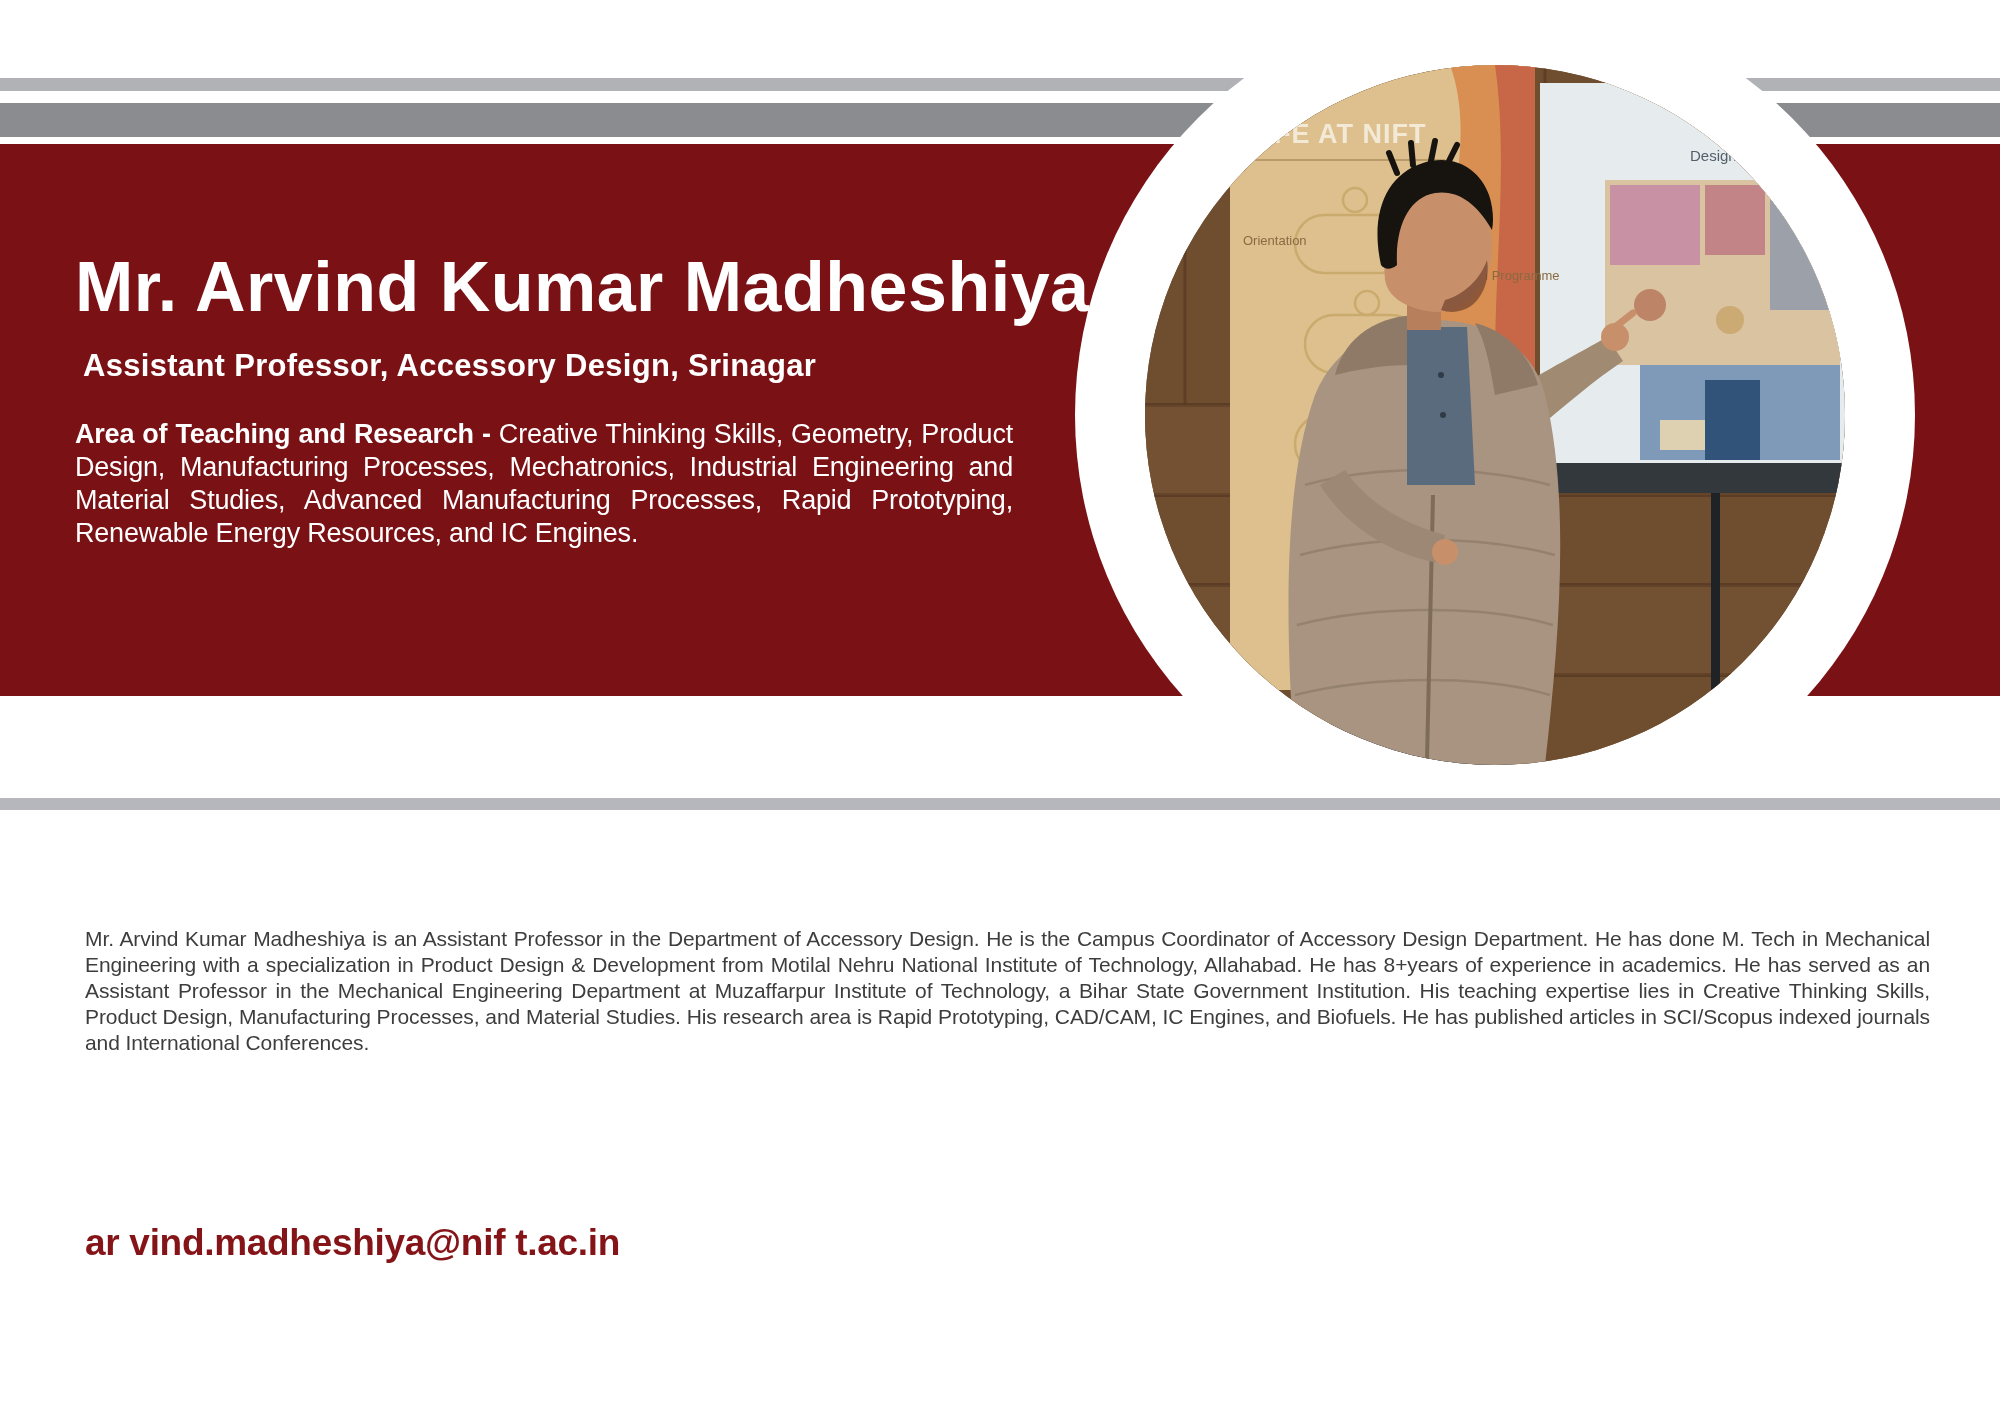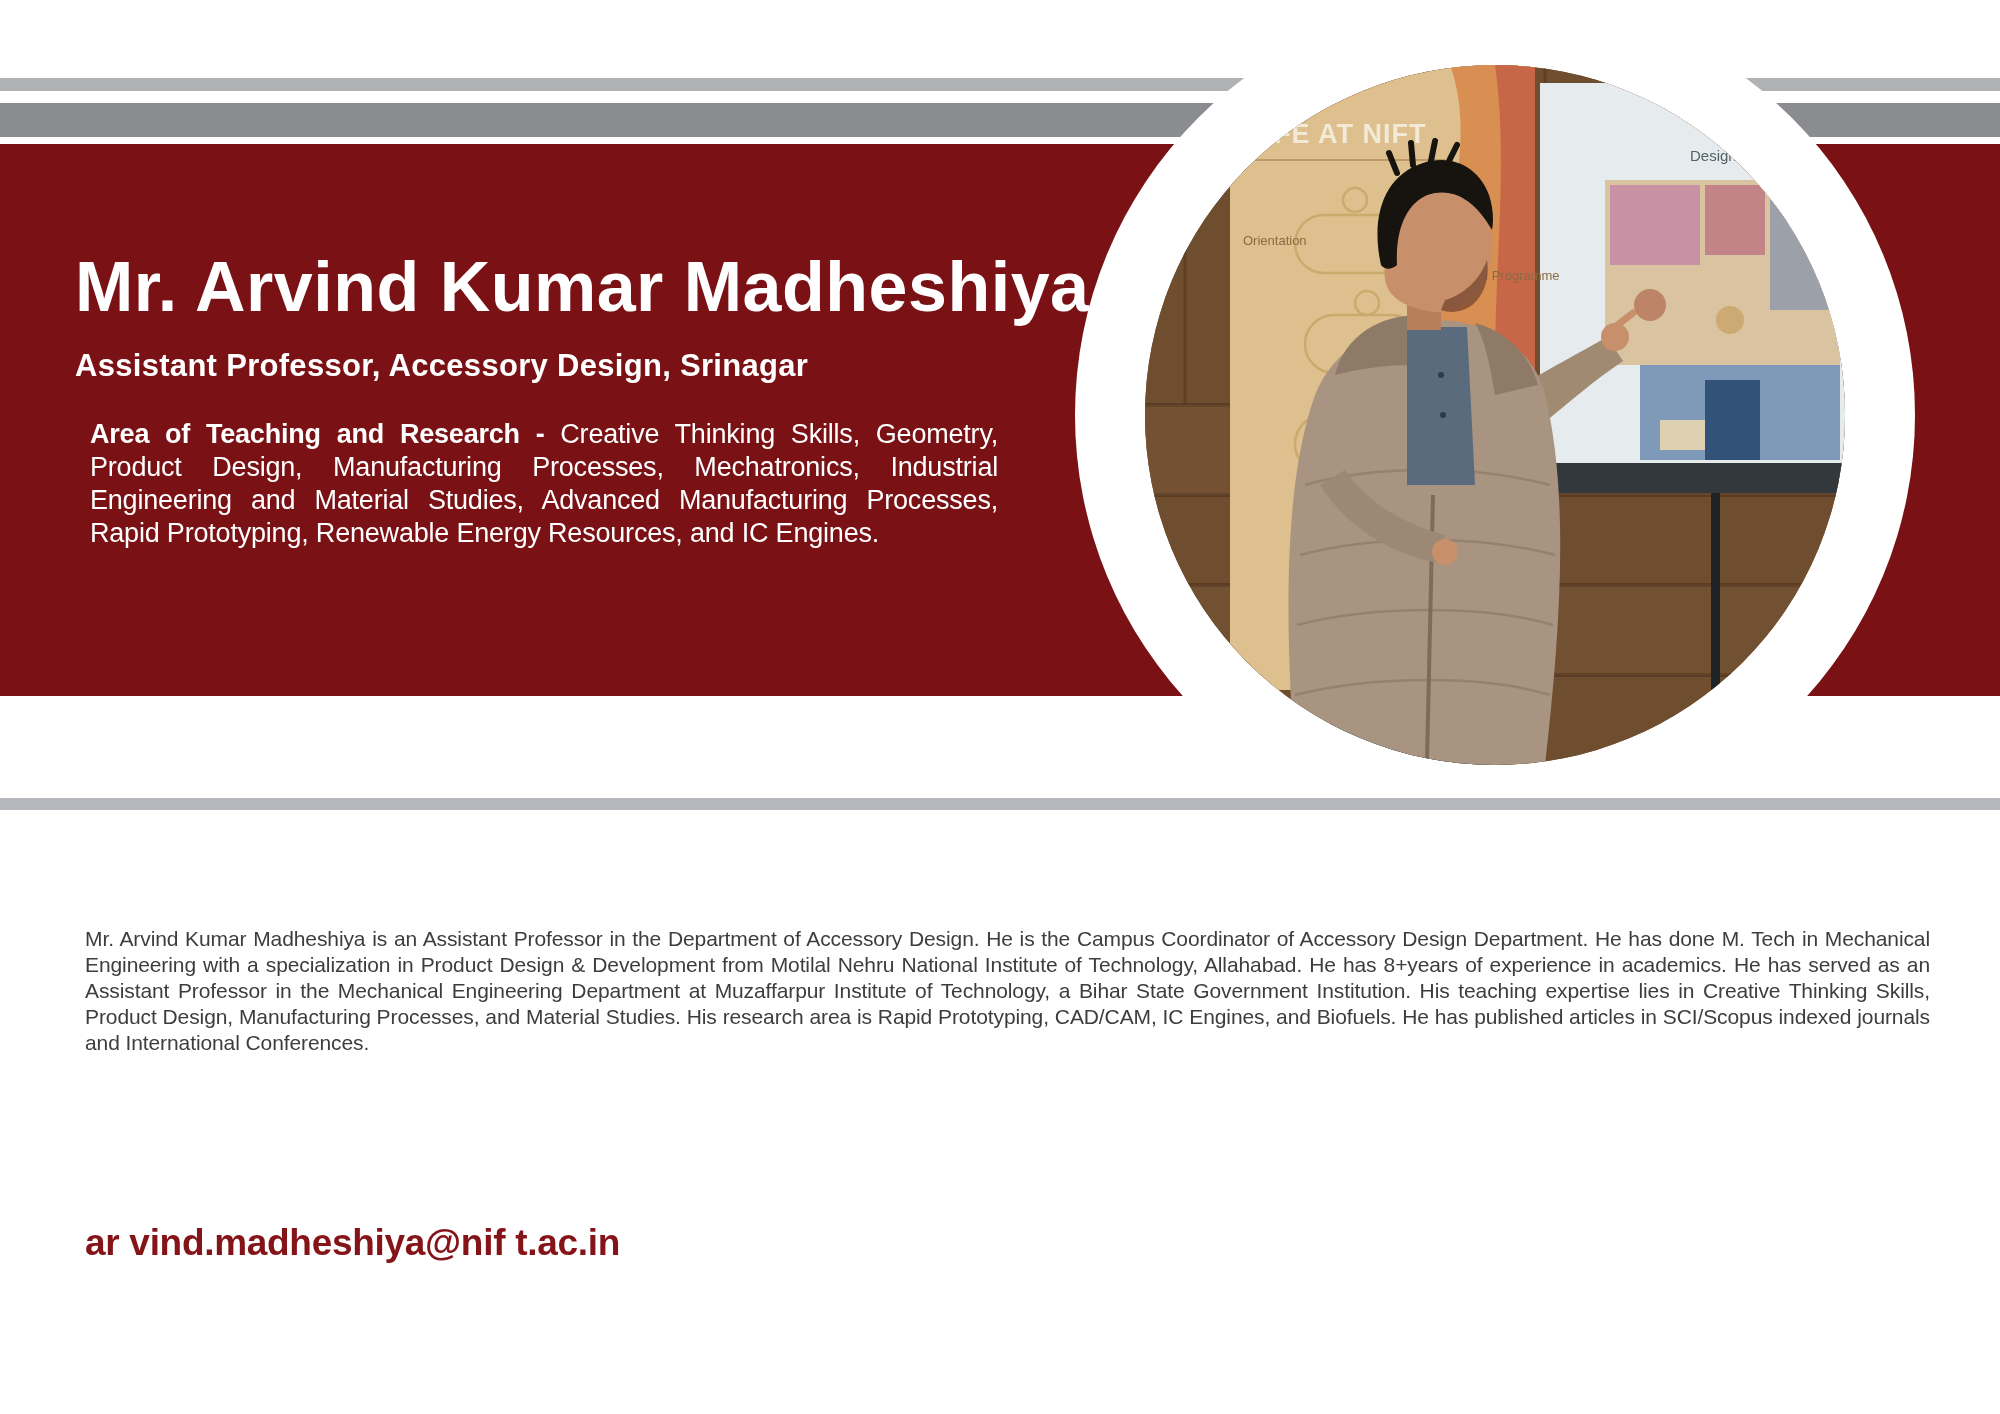--- a/index.html
+++ b/index.html
@@ -42,25 +42,25 @@
   .banner-text {
     position: absolute; left: 75px; top: 252px;
     width: 938px; z-index: 5; color: #ffffff;
   }
   .title {
     font-size: 70px; font-weight: 800; letter-spacing: 0.5px;
     line-height: 1.0; margin: 0 0 26px 0; white-space: nowrap;
   }
   .subtitle {
     font-size: 31px; font-weight: 700; letter-spacing: 0.3px;
-    margin: 0 0 34px 0;
+    margin: 0 0 34px 8px;
   }
   .teaching {
     font-size: 27px; line-height: 1.22; text-align: justify;
-    letter-spacing: -0.2px; margin: 15px;
+    letter-spacing: -0.2px; margin: 0;
   }
   .teaching .lead { font-weight: 700; }
   
   .bio {
     position: absolute; left: 85px; top: 905px;
     width: 1845px; z-index: 5;
     font-size: 21px; line-height: 1.24; text-align: justify;
     color: #3d3d3d; letter-spacing: -0.1px;
   }
   

